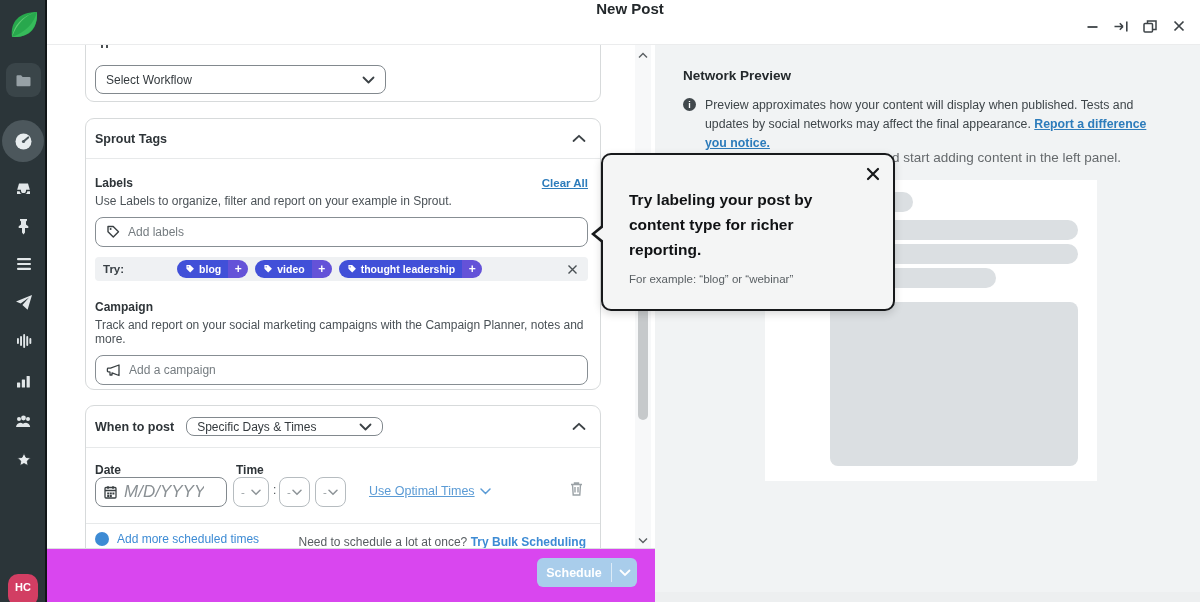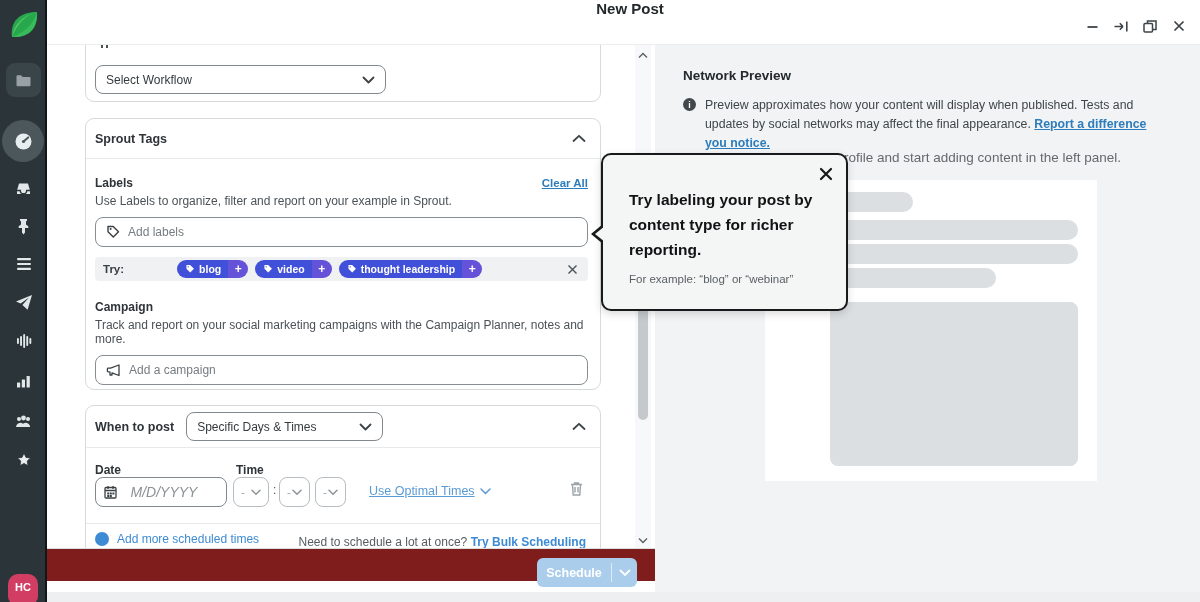--- a/index.html
+++ b/index.html
@@ -46,44 +46,44 @@
   .try-lbl { font-size:11.5px; font-weight:700; color:#383f44; }
   .pills { display:flex; gap:7px; align-items:center;margin-left:46px; }
   .pill { display:flex; align-items:stretch; height:18px; border-radius:10px; overflow:hidden; cursor:pointer; }
   .pill-label { display:flex; align-items:center; gap:4px; background:#4150d8; color:#fff; font-size:10.5px; font-weight:700; padding:0 7px 0 8px; }
   .pill-plus { display:flex; align-items:center; justify-content:center; background:#6452d8; color:#fff; font-size:12px; font-weight:700; width:20px; }
   .try-x { margin-left:auto; cursor:pointer; display:flex; align-items:center; }
   .sub-title { margin:19px 12px 0 9px; font-size:12px; font-weight:700; color:#2e3438; }
 
   .card3 { top:360px; height:200px; }
   .card3 .card-head { height:42px; border-bottom:1px solid #e7e9ea; }
-  .sel3 { width:197px; height:29px; margin-left:12px; }
+  .sel3 { width:197px; height:19px; margin-left:12px; }
   .abs { position:absolute; }
   .mini-lbl { font-size:12px; font-weight:700; color:#2e3438; }
   .date-box { left:9px; top:71px; width:132px; height:30px; border:1px solid #82898e; border-radius:8px; display:flex; align-items:center; gap:7px; padding:0 8px; }
-  .date-box input { border:none; outline:none; width:80px; font-size:14px; font-style:italic; font-family:"Liberation Sans",sans-serif; color:#33393d;text-align:center; }
+  .date-box input { border:none; outline:none; width:80px; font-size:17px; font-style:italic; font-family:"Liberation Sans",sans-serif; color:#33393d; }
   .date-box input::placeholder { color:#8a9094; font-style:italic; opacity:1; }
   .time-box { top:71px; height:30px; border:1px solid #b6bcc0; border-radius:8px; display:flex; align-items:center; justify-content:space-between; padding:0 7px; font-size:11.5px; color:#9aa0a4; cursor:pointer; background:#fff; }
   .colon { top:77px; font-size:12px; color:#4a5054; }
   .opt-link { top:78px; font-size:12.5px; color:#5b9bd5; text-decoration:underline; cursor:pointer; display:flex; align-items:center; gap:5px; }
   .trash { left:483px; top:75px; cursor:pointer; }
   .row-div { left:0; right:0; top:117px; height:1px; background:#e7e9ea; }
   .addmore { left:9px; top:126px; display:flex; align-items:center; gap:8px; cursor:pointer; }
   .plus-circ { width:14px; height:14px; border-radius:50%; background:#3d8bd4; color:#fff; font-size:11px; font-weight:700; display:flex; align-items:center; justify-content:center; line-height:1; }
   .addmore span { font-size:12px; color:#3d8bd4; }
   .bulk { right:14px; top:129px; font-size:12px; color:#575d61; white-space:nowrap; }
   .bulk b { color:#3d8bd4; font-weight:700; cursor:pointer; }
 
   
   .scrollbar { position:absolute; left:588px; top:0; width:16px; height:503px; background:#f7f8f9; }
   .sb-arrow { position:absolute; left:0; width:16px; height:16px; display:flex; align-items:center; justify-content:center; cursor:pointer; }
   .sb-thumb { position:absolute; left:3px; top:250px; width:10px; height:125px; background:#c6c9cb; border-radius:5px; cursor:pointer; }
 
   
-  .footer { position:absolute; left:47px; top:548px; width:608px; height:33px; background:#7f1d1d; border-top:1px solid #dcdfe0; z-index:6; }
+  .footer { position:absolute; left:47px; top:548px; width:608px; height:55px; background:#d946ef; border-top:1px solid #dcdfe0; z-index:6; }
   .schedule-btn { position:absolute; right:18px; top:9px; width:100px; height:29px; background:#a9cdeb; border-radius:6px; display:flex; align-items:stretch; cursor:pointer; }
   .sched-main { flex:1; display:flex; align-items:center; justify-content:center; color:#fff; font-size:12.5px; font-weight:700; }
   .sched-sep { width:1px; background:rgba(255,255,255,.6); margin:5px 0; }
   .sched-caret { width:25px; display:flex; align-items:center; justify-content:center; }
   .bottom-strip { position:absolute; left:47px; top:592px; width:1153px; height:10px; background:#edeff0; z-index:4; }
 
   
   .preview { position:absolute; left:655px; top:45px; width:545px; height:547px; background:#f1f3f4; }
   .pv-title { position:absolute; left:28px; top:23px; font-size:13.5px; font-weight:700; color:#24292c; }
   .pv-info { position:absolute; left:28px; top:51px; width:486px; display:flex; gap:9px; }
@@ -93,21 +93,21 @@
   .pv-helper { position:absolute; left:129px; top:105px; font-size:13.5px; color:#65696c; }
   .pv-card { position:absolute; left:110px; top:135px; width:332px; height:301px; background:#fff; }
   .sk { position:absolute; background:#dbdfe2; border-radius:10px; }
   .sk1 { left:65px; top:12px; width:83px; height:20px; }
   .sk2 { left:65px; top:40px; width:248px; height:20px; }
   .sk3 { left:65px; top:64px; width:248px; height:20px; }
   .sk4 { left:65px; top:88px; width:166px; height:20px; }
   .sk5 { left:65px; top:122px; width:248px; height:164px; border-radius:8px; }
 
   
-  .tooltip { position:absolute; left:601px; top:153px; width:247px; height:158px; background:#f4f5f5; border:2px solid #17191b; border-radius:10px; box-shadow:0 3px 8px rgba(0,0,0,.15); z-index:50; }
+  .tooltip { position:absolute; left:601px; top:153px; width:294px; height:158px; background:#f4f5f5; border:2px solid #17191b; border-radius:10px; box-shadow:0 3px 8px rgba(0,0,0,.15); z-index:50; }
   .tt-close { position:absolute; right:13px; top:12px; cursor:pointer; }
   .tt-title { position:absolute; left:26px; top:33px; width:202px; font-size:15.5px; font-weight:800; color:#101214; line-height:1.6; }
   .tt-sub { position:absolute; left:26px; top:118px; width:212px; font-size:11.5px; color:#5a6064; }
   .tt-arrow-o { position:absolute; left:-12px; top:69px; width:0; height:0; border-top:10px solid transparent; border-bottom:10px solid transparent; border-right:12px solid #17191b; }
   .tt-arrow-i { position:absolute; left:-8px; top:71px; width:0; height:0; border-top:8px solid transparent; border-bottom:8px solid transparent; border-right:10px solid #f4f5f5; }
 
   svg { display:block; }
 </style>
 </head>
 <body>

